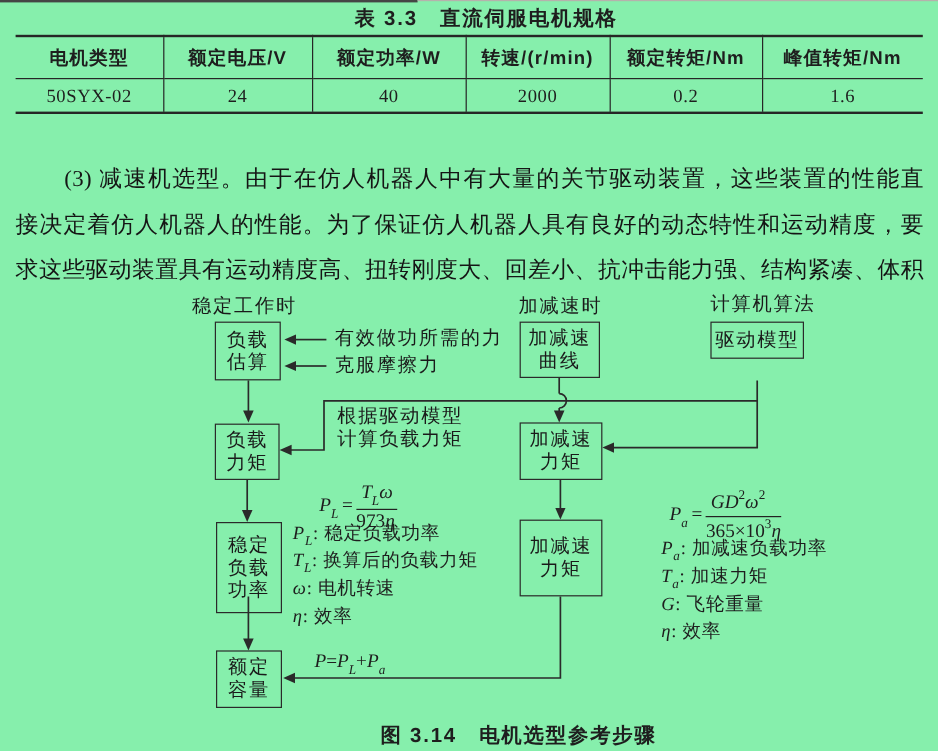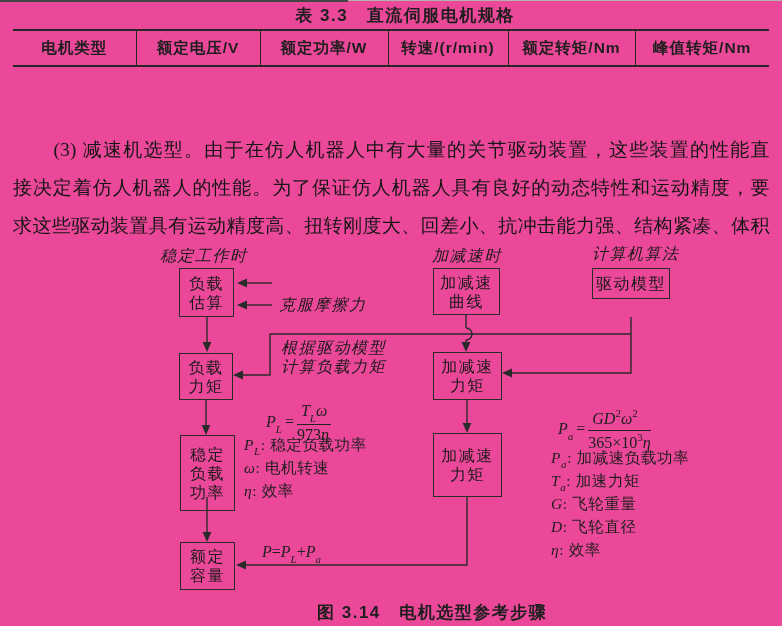--- a/index.html
+++ b/index.html
@@ -1,18 +1,18 @@
 <!DOCTYPE html>
 <html><head>
 <meta charset="utf-8">
 <style>
   html,body { margin:0; padding:0; }
   #page {
     position:relative; width:782px; height:626px;
-    background:#ec4899; color:#1e1e1e; overflow:hidden;
+    background:#86efac; color:#1e1e1e; overflow:hidden;
     font-family:"Liberation Serif", serif;
   }
   .scanline { position:absolute; top:0; height:2px; }
   .scanline.dark { left:0; width:348px; background:#454545; }
   .scanline.light { left:348px; width:434px; background:#b5b2ac; height:1px; }
 
   
   .tbl-title {
     position:absolute; top:4px; left:14px; width:756px;
     text-align:center; text-indent:26px;
@@ -52,21 +52,21 @@
   #diagram svg { position:absolute; top:0; left:0; }
   .dbox {
     position:absolute; box-sizing:border-box;
     border:1.6px solid #2a2a2a;
     display:flex; align-items:center; justify-content:center;
     text-align:center; font-size:16px; line-height:19px;
     letter-spacing:1.5px; white-space:pre-line; color:#1a1a1a;
   }
   .dlabel {
     position:absolute; font-size:16px; letter-spacing:1.5px;
-    white-space:pre-line; line-height:19px; color:#1a1a1a;font-style:italic;
+    white-space:pre-line; line-height:19px; color:#1a1a1a;
   }
   .formula { position:absolute; display:flex; align-items:center; font-size:16px; }
   .formula i { font-style:italic; }
   .formula sub { font-size:11px; font-style:italic; position:relative; top:2px; }
   .formula sup { font-size:11px; position:relative; top:-1px; }
   .formula .eq { padding:0 3px; font-style:normal; }
   .frac { display:inline-flex; flex-direction:column; line-height:1.15; }
   .frac .num { border-bottom:1.3px solid #222; padding:0 4px 1px; }
   .frac .den { padding-top:1px; }
   .legend { position:absolute; font-size:15.5px; line-height:18px; letter-spacing:0.6px; }
@@ -100,20 +100,28 @@
       <tr>
         <th>电机类型</th>
         <th>额定电压/V</th>
         <th>额定功率/W</th>
         <th>转速/(r/min)</th>
         <th>额定转矩/Nm</th>
         <th>峰值转矩/Nm</th>
       </tr>
     </thead>
     <tbody>
+      <tr>
+        <td>50SYX-02</td>
+        <td>24</td>
+        <td>40</td>
+        <td>2000</td>
+        <td>0.2</td>
+        <td>1.6</td>
+      </tr>
     </tbody>
   </table>
 
   <div class="para">　　(3) 减速机选型。由于在仿人机器人中有大量的关节驱动装置，这些装置的性能直
 接决定着仿人机器人的性能。为了保证仿人机器人具有良好的动态特性和运动精度，要
 求这些驱动装置具有运动精度高、扭转刚度大、回差小、抗冲击能力强、结构紧凑、体积</div>
 
   <div id="diagram">
     <svg width="782" height="626" viewBox="0 0 782 626">
       <defs>
@@ -151,51 +159,52 @@
     <div class="dbox" style="left:433px;top:352px;width:69px;height:48px">加减速
 力矩</div>
     <div class="dbox" style="left:180px;top:435px;width:55px;height:76px">稳定
 负载
 功率</div>
     <div class="dbox" style="left:433px;top:433px;width:69px;height:64px">加减速
 力矩</div>
     <div class="dbox" style="left:180px;top:542px;width:55px;height:48px">额定
 容量</div>
 
+    <div class="dlabel" style="left:279px;top:273px">有效做功所需的力</div>
     <div class="dlabel" style="left:279px;top:295px">克服摩擦力</div>
     <div class="dlabel" style="left:281px;top:338px">根据驱动模型
 计算负载力矩</div>
 
     <div class="formula" style="left:266px;top:402px">
       <span><i>P</i><sub>L</sub><span class="eq">=</span></span>
       <span class="frac">
         <span class="num"><i>T</i><sub>L</sub><i>ω</i></span>
         <span class="den"><span>973</span><i>η</i></span>
       </span>
     </div>
 
     <div class="legend" style="left:244px;top:436px">
       <div><span class="sym"><i>P</i><sub>L</sub></span><span>: 稳定负载功率</span></div>
+      <div><span class="sym"><i>T</i><sub>L</sub></span><span>: 换算后的负载力矩</span></div>
       <div><span class="sym"><i>ω</i><sub></sub></span><span>: 电机转速</span></div>
       <div><span class="sym"><i>η</i><sub></sub></span><span>: 效率</span></div>
     </div>
 
     <div class="formula" style="left:558px;top:408px">
       <span><i>P</i><sub>a</sub><span class="eq">=</span></span>
       <span class="frac">
         <span class="num"><i>GD</i><sup>2</sup><i>ω</i><sup>2</sup></span>
         <span class="den"><span>365×10</span><sup>3</sup><i>η</i></span>
       </span>
     </div>
 
     <div class="legend" style="left:551px;top:449px">
       <div><span class="sym"><i>P</i><sub>a</sub></span><span>: 加减速负载功率</span></div>
       <div><span class="sym"><i>T</i><sub>a</sub></span><span>: 加速力矩</span></div>
       <div><span class="sym"><i>G</i><sub></sub></span><span>: 飞轮重量</span></div>
-      <div><span class="sym"><i>D</i><sub></sub></span><span>: 飞轮直径</span></div>
       <div><span class="sym"><i>η</i><sub></sub></span><span>: 效率</span></div>
     </div>
 
     <div class="formula" style="left:262px;top:543px">
       <span><i>P</i><span>=</span><i>P</i><sub>L</sub><span>+</span><i>P</i><sub>a</sub></span>
     </div>
 
     <div class="fig-caption">图 3.14　电机选型参考步骤</div>
   </div>
 </div>

